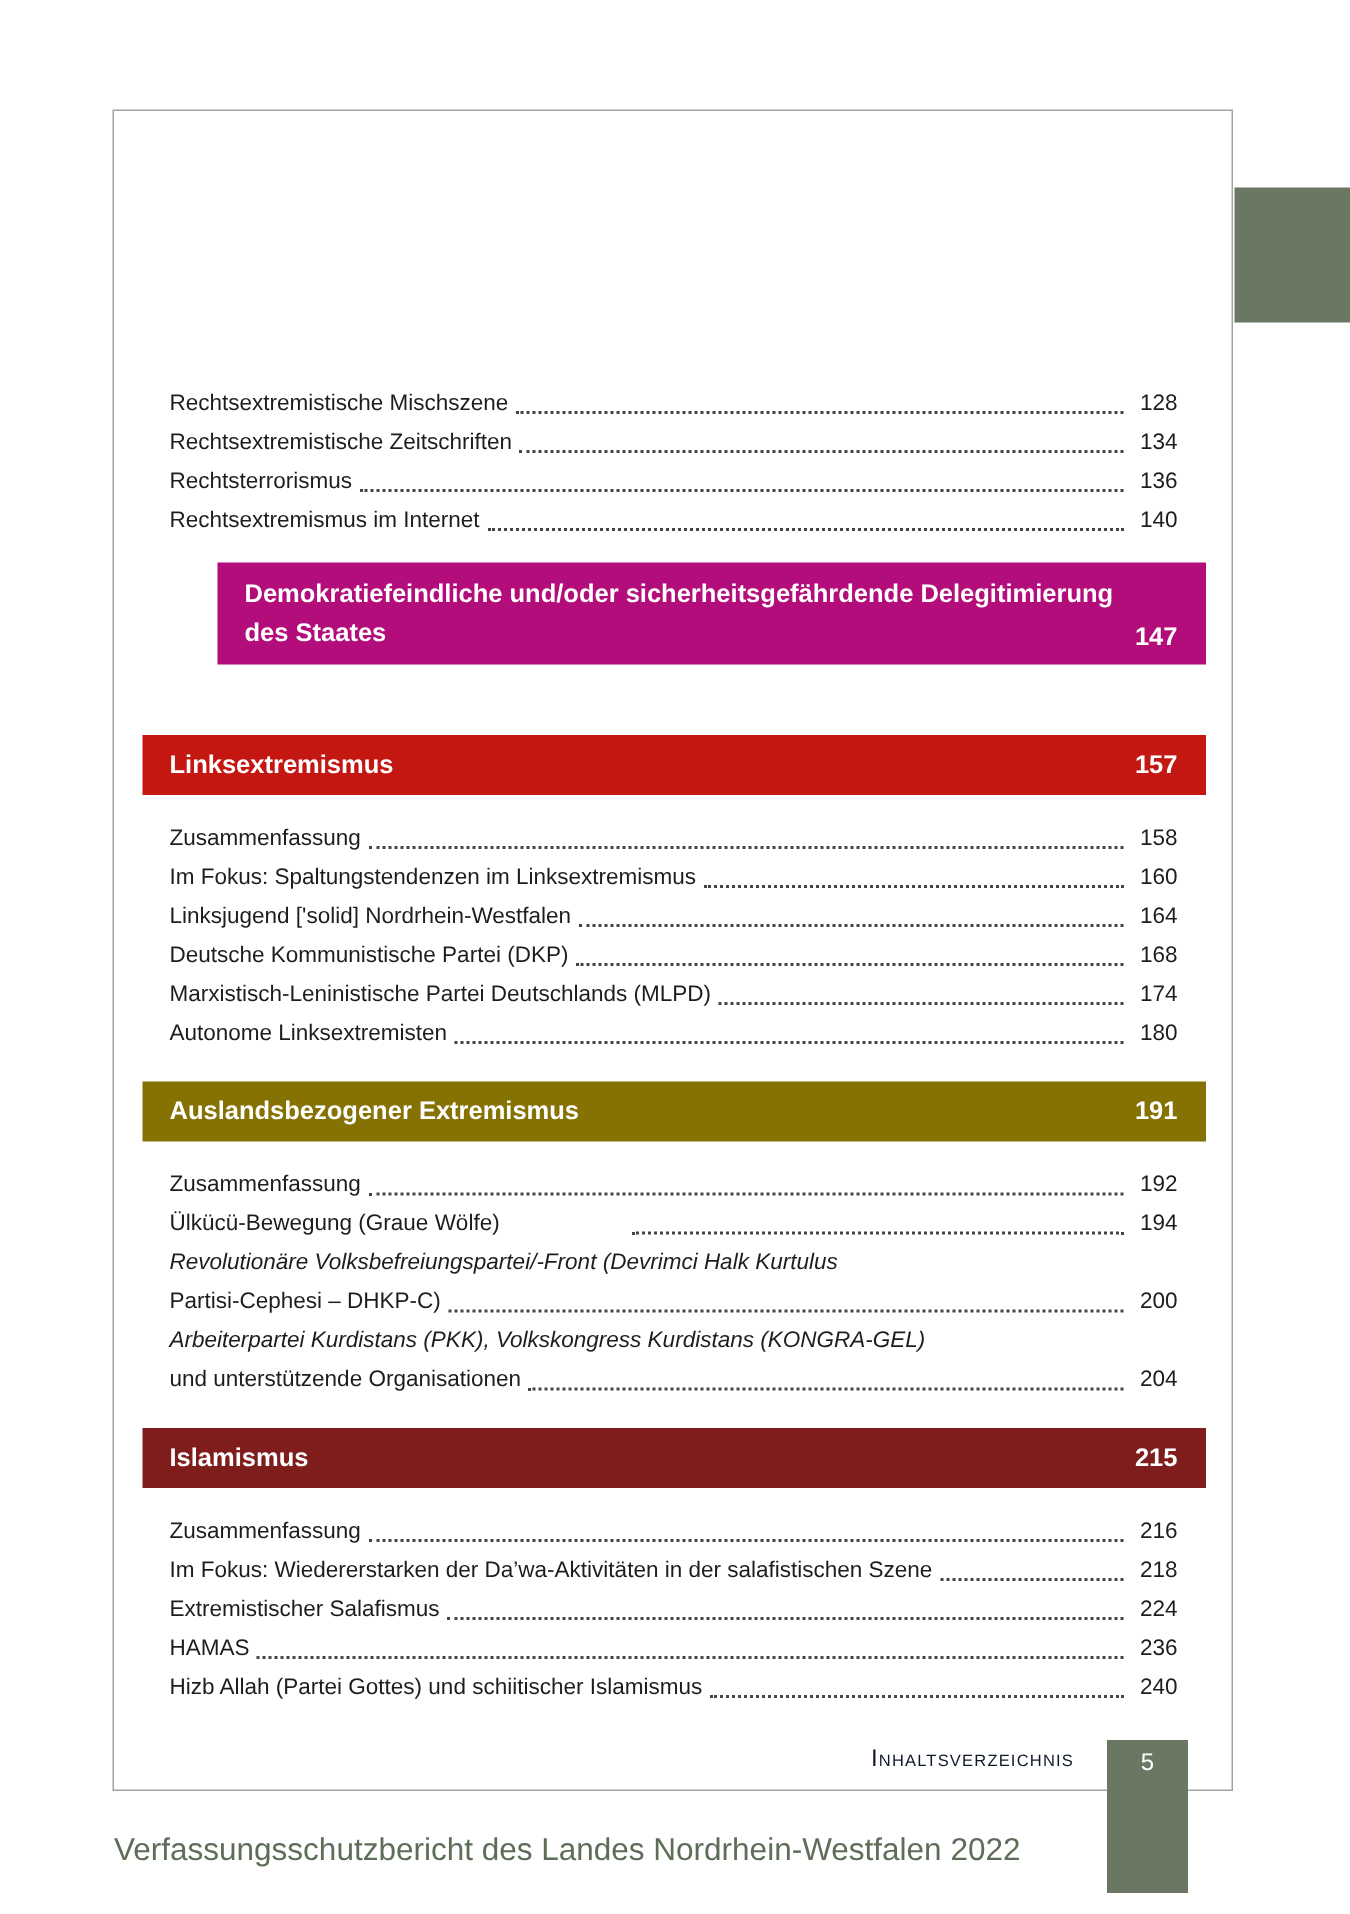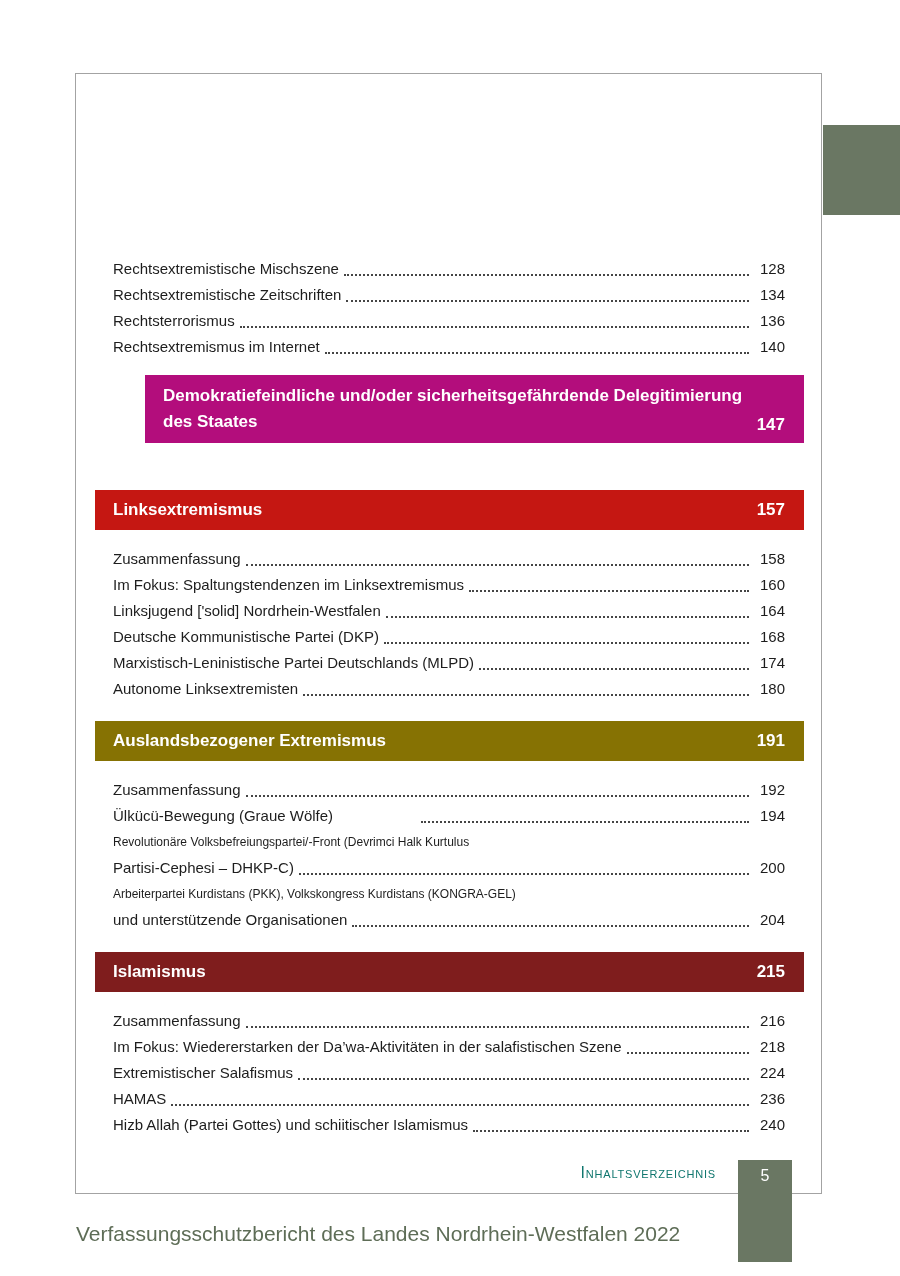--- a/index.html
+++ b/index.html
@@ -12,38 +12,38 @@
 
   .page { position: absolute; left: 75px; top: 73px; width: 747px; height: 1121px; border: 1px solid #a3a3a3; background: #ffffff; }
 
   .content { padding: 182px 36px 0 37px; }
 
   .toc-section { }
   .sec-2, .sec-3, .sec-4 { margin-top: 16px; }
 
   .toc-row { display: flex; align-items: flex-end; line-height: 26px; font-size: 15px; color: #1d1d1d; }
   .toc-title { white-space: nowrap; }
-  .toc-line1 { line-height: 26px; font-size: 12px; color: #1d1d1d; white-space: nowrap; }
+  .toc-line1 { line-height: 26px; font-size: 15px; color: #1d1d1d; white-space: nowrap; font-style: italic; }
   .leader { flex: 1 1 auto; min-width: 12px; border-bottom: 2px dotted #454545; margin: 0 4px 6px 5px; }
   .leader.wide-gap { margin-left: 88px; }
   .toc-page { white-space: nowrap; min-width: 32px; text-align: right; }
 
   .banner { color: #ffffff; font-weight: bold; font-size: 17px; display: flex; margin-left: -18px; margin-right: -19px; padding-left: 18px; padding-right: 19px; }
   .banner.single { height: 40px; align-items: center; }
   .banner-multi { align-items: flex-end; padding-top: 8px; padding-bottom: 8px; }
   .banner-lines div { line-height: 26px; }
   .grow { flex: 1 1 auto; }
   .banner-page { white-space: nowrap; }
 
   .m-delegit { margin-top: 15px; margin-left: 32px; }
   .m-links { margin-top: 36px; }
   .m-ausland { margin-top: 19px; }
   .m-islam { margin-top: 19px; }
 
-  .footer-label { position: absolute; right: 105px; top: 1090px; font-variant: small-caps; letter-spacing: 0.8px; color: #0f766e; font-size: 16px; }
+  .footer-label { position: absolute; right: 105px; top: 1090px; font-variant: small-caps; letter-spacing: 0.8px; color: #0f172a; font-size: 16px; }
   .pagenum-block { position: absolute; left: 662px; top: 1086px; width: 54px; height: 102px; background: #6a7763; text-align: center; padding-top: 7px; color: #ffffff; font-size: 16px; }
 
   .caption { position: absolute; left: 76px; top: 1222px; color: #5e6d57; font-size: 21px; }
 </style>
 </head>
 <body>
 
 <div class="canvas">
 
   <div class="side-tab" style="background-color: rgb(106, 119, 99);"></div>

